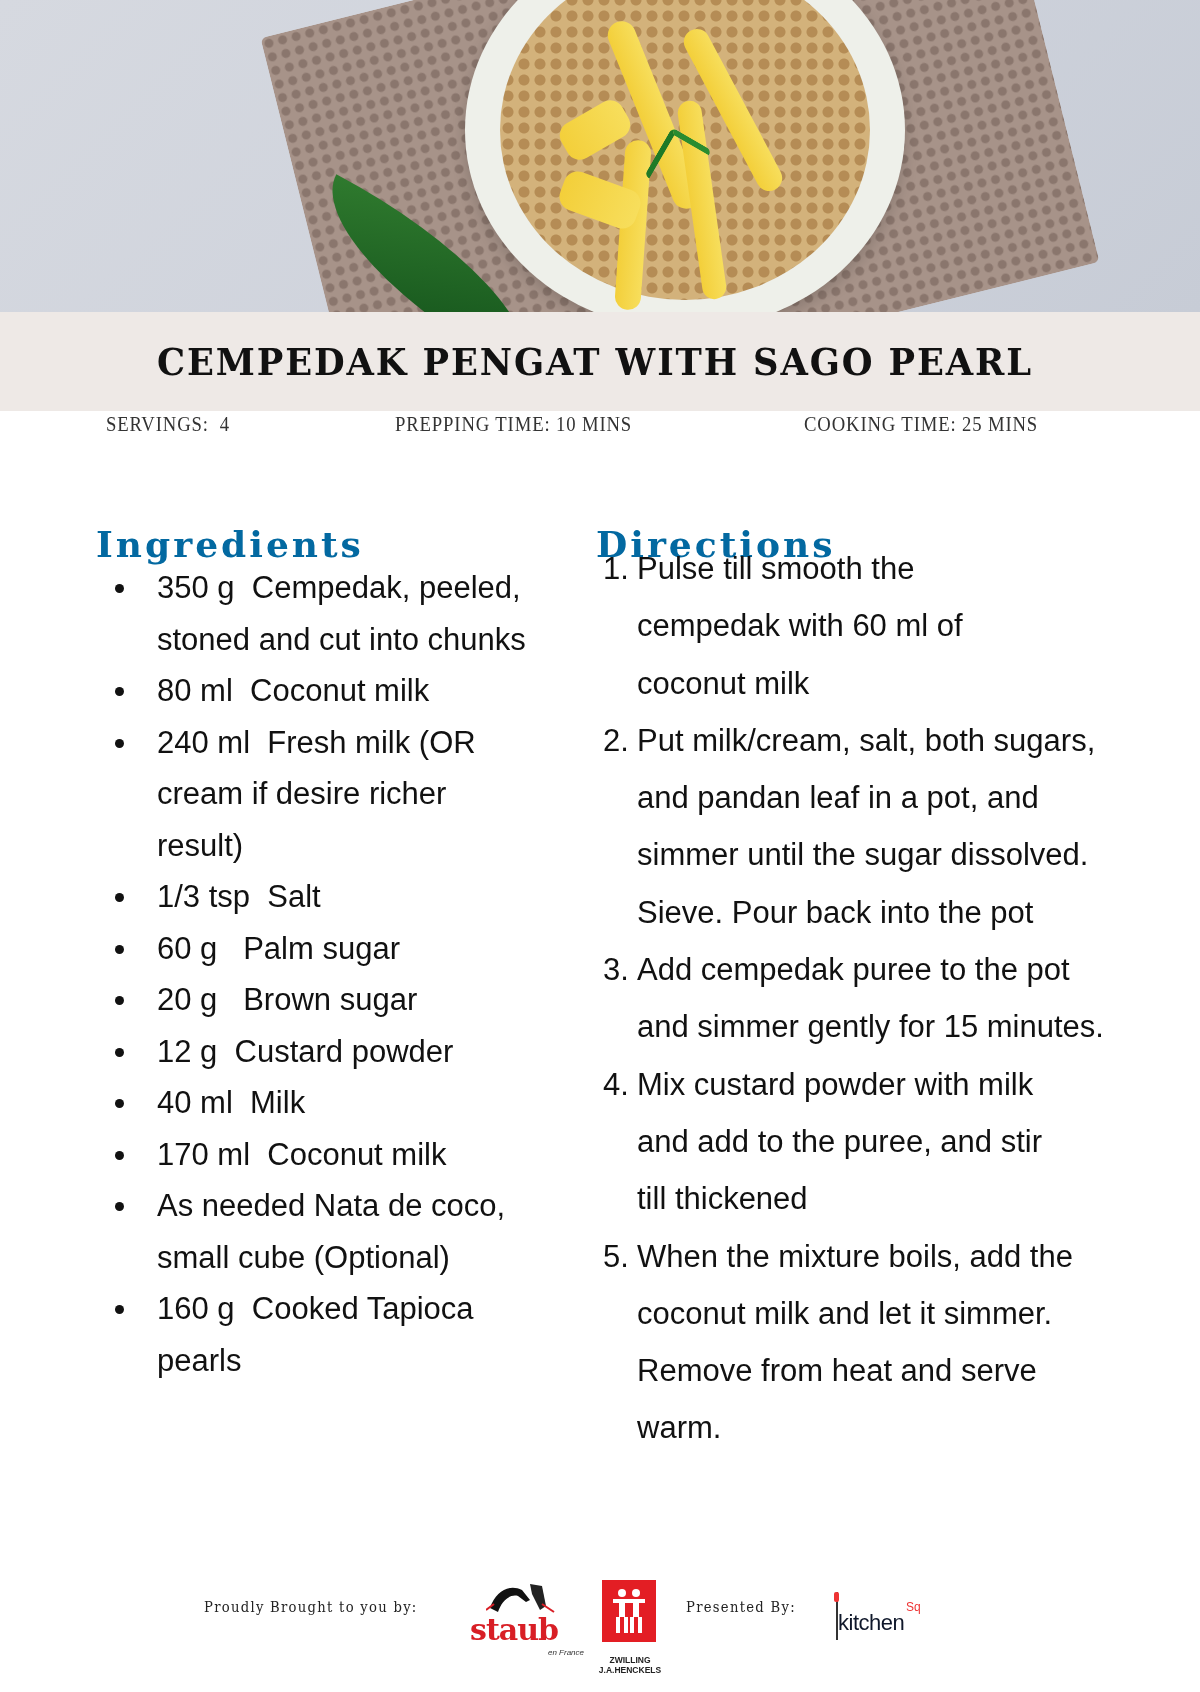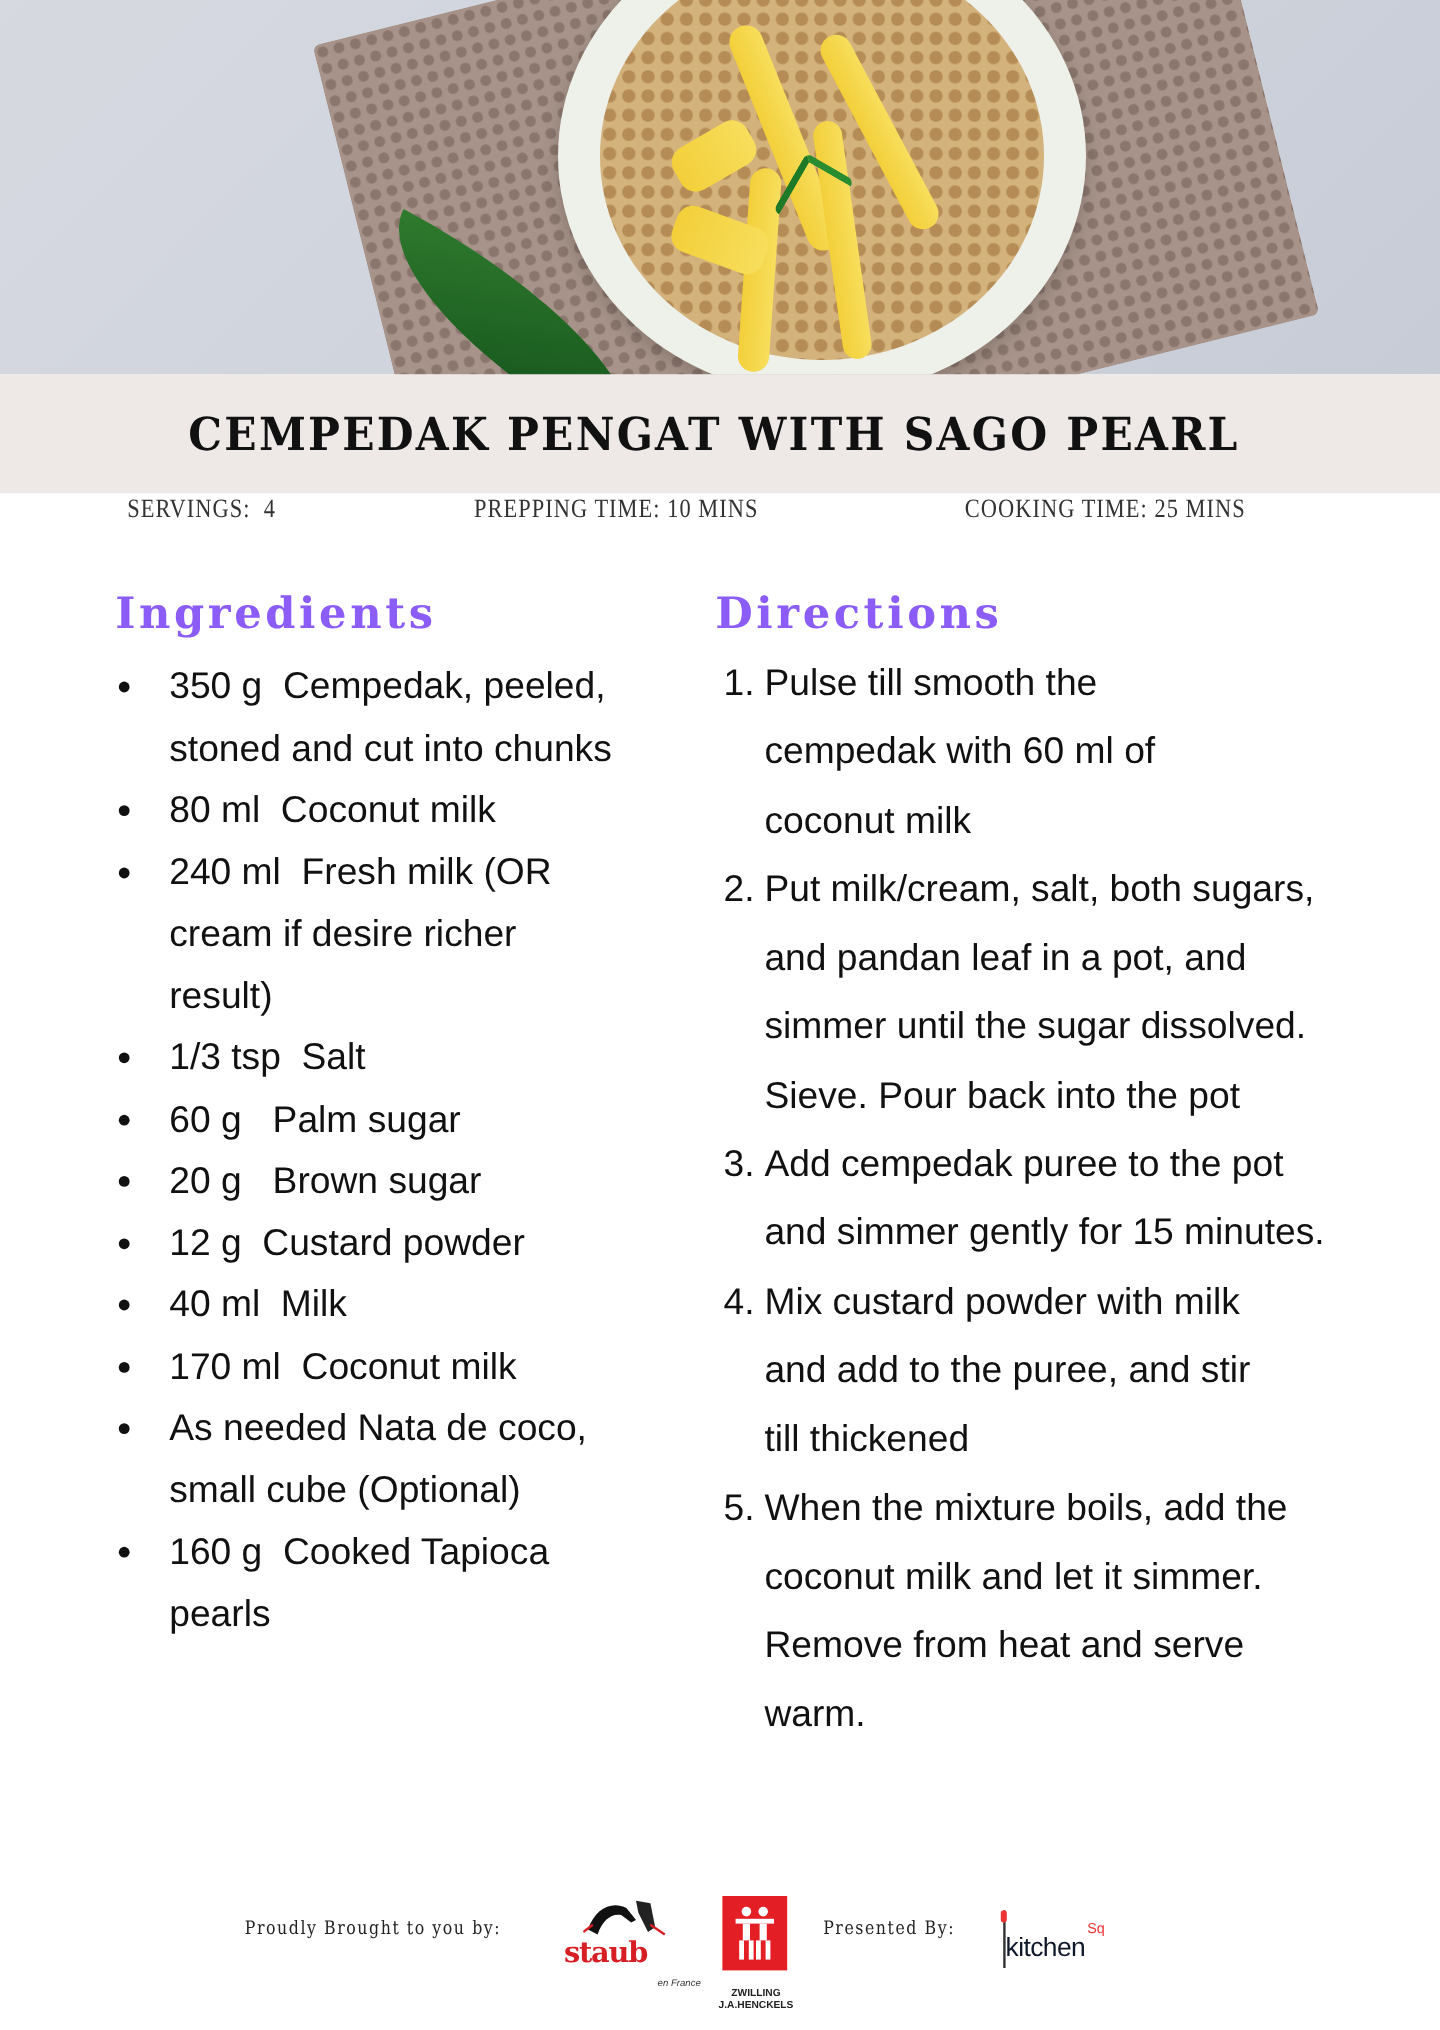--- a/index.html
+++ b/index.html
@@ -23,35 +23,35 @@
   .fruit { position:absolute; background:linear-gradient(90deg,#f3cf3a,#f7de5c); border-radius:14px; }
   .garnish { position:absolute; left:655px; top:135px; width:40px; height:50px; border-left:6px solid #1f7a27; border-top:6px solid #2a8c30; transform:rotate(30deg); border-radius:6px; }
 
   
   .title-band { position:absolute; left:0; top:312px; width:1200px; height:99px; background:#eee9e6; display:flex; align-items:center; justify-content:center; }
   .title { font-family:"DejaVu Serif", serif; font-weight:bold; font-size:38px; letter-spacing:2px; color:#111; transform:scaleX(0.93); margin-left:-10px; }
 
   .meta { position:absolute; top:411px; left:0; width:1044px; height:30px; font-family:"Liberation Serif", serif; font-size:22px; color:#333; letter-spacing:1px; }
   .meta span { position:absolute; top:0; white-space:pre; transform:scaleX(0.85); transform-origin:left center; }
 
-  .col-heading { position:absolute; font-family:"DejaVu Serif", serif; font-weight:bold; font-size:36px; letter-spacing:3px; color:#8b5cf6; }
+  .col-heading { position:absolute; font-family:"DejaVu Serif", serif; font-weight:bold; font-size:36px; letter-spacing:3px; color:#0369a1;margin-top:33px; }
 
-  .ing-list { position:absolute; left:96px; top:546px; width:490px; margin:0; padding:0; list-style:none; font-size:31px; line-height:51.5px; }
+  .ing-list { position:absolute; left:96px; top:546px; width:490px; margin:16px; padding:0; list-style:none; font-size:31px; line-height:51.5px; }
   .ing-list li { position:relative; padding-left:45px; }
   .ing-list li::before { content:""; position:absolute; left:3px; top:22px; width:9px; height:9px; border-radius:50%; background:#111; }
   .ing-text { white-space:pre-wrap; }
 
   .dir-list { position:absolute; left:600px; top:540px; width:520px; margin:0; padding:0; list-style:none; font-size:31px; line-height:57.3px; }
   .dir-list li { position:relative; padding-left:37px; }
   .dir-num { position:absolute; left:3px; top:0; }
 
   
   .footer-text { position:absolute; font-family:"DejaVu Serif", serif; font-size:15.5px; color:#222; letter-spacing:1.5px; transform:scaleX(0.85); transform-origin:left center; white-space:nowrap; }
   .staub-logo { position:absolute; left:468px; top:1582px; width:118px; height:75px; }
-  .staub-word { position:absolute; left:2px; top:30px; font-family:"DejaVu Serif", serif; font-weight:bold; color:#d81e25; font-size:24px; letter-spacing:-1px; }
+  .staub-word { position:absolute; left:2px; top:30px; font-family:"DejaVu Serif", serif; font-weight:bold; color:#d81e25; font-size:30px; letter-spacing:-1px; }
   .staub-sub { position:absolute; right:2px; top:66px; font-size:8px; font-style:italic; color:#333; }
   .stork { position:absolute; left:18px; top:0; width:70px; height:32px; }
   .zwilling { position:absolute; left:602px; top:1580px; width:54px; height:62px; background:#e31e24; display:flex; align-items:center; justify-content:center; }
   .zwilling-text { position:absolute; left:594px; top:1655px; width:72px; text-align:center; font-size:8.5px; font-weight:bold; line-height:10px; color:#222; }
   .kitchen-logo { position:absolute; left:834px; top:1592px; width:90px; height:46px; }
   .kitchen-bar { position:absolute; left:2px; top:0; width:2px; height:48px; background:#333; }
   .kitchen-bar-top { position:absolute; left:0; top:0; width:5px; height:10px; background:#e33; border-radius:2px; }
   .kitchen-word { position:absolute; left:4px; top:18px; font-size:22px; color:#0f172a; letter-spacing:-0.5px; }
   .kitchen-sq { position:absolute; left:72px; top:8px; font-size:12px; color:#e33; }
 </style>

